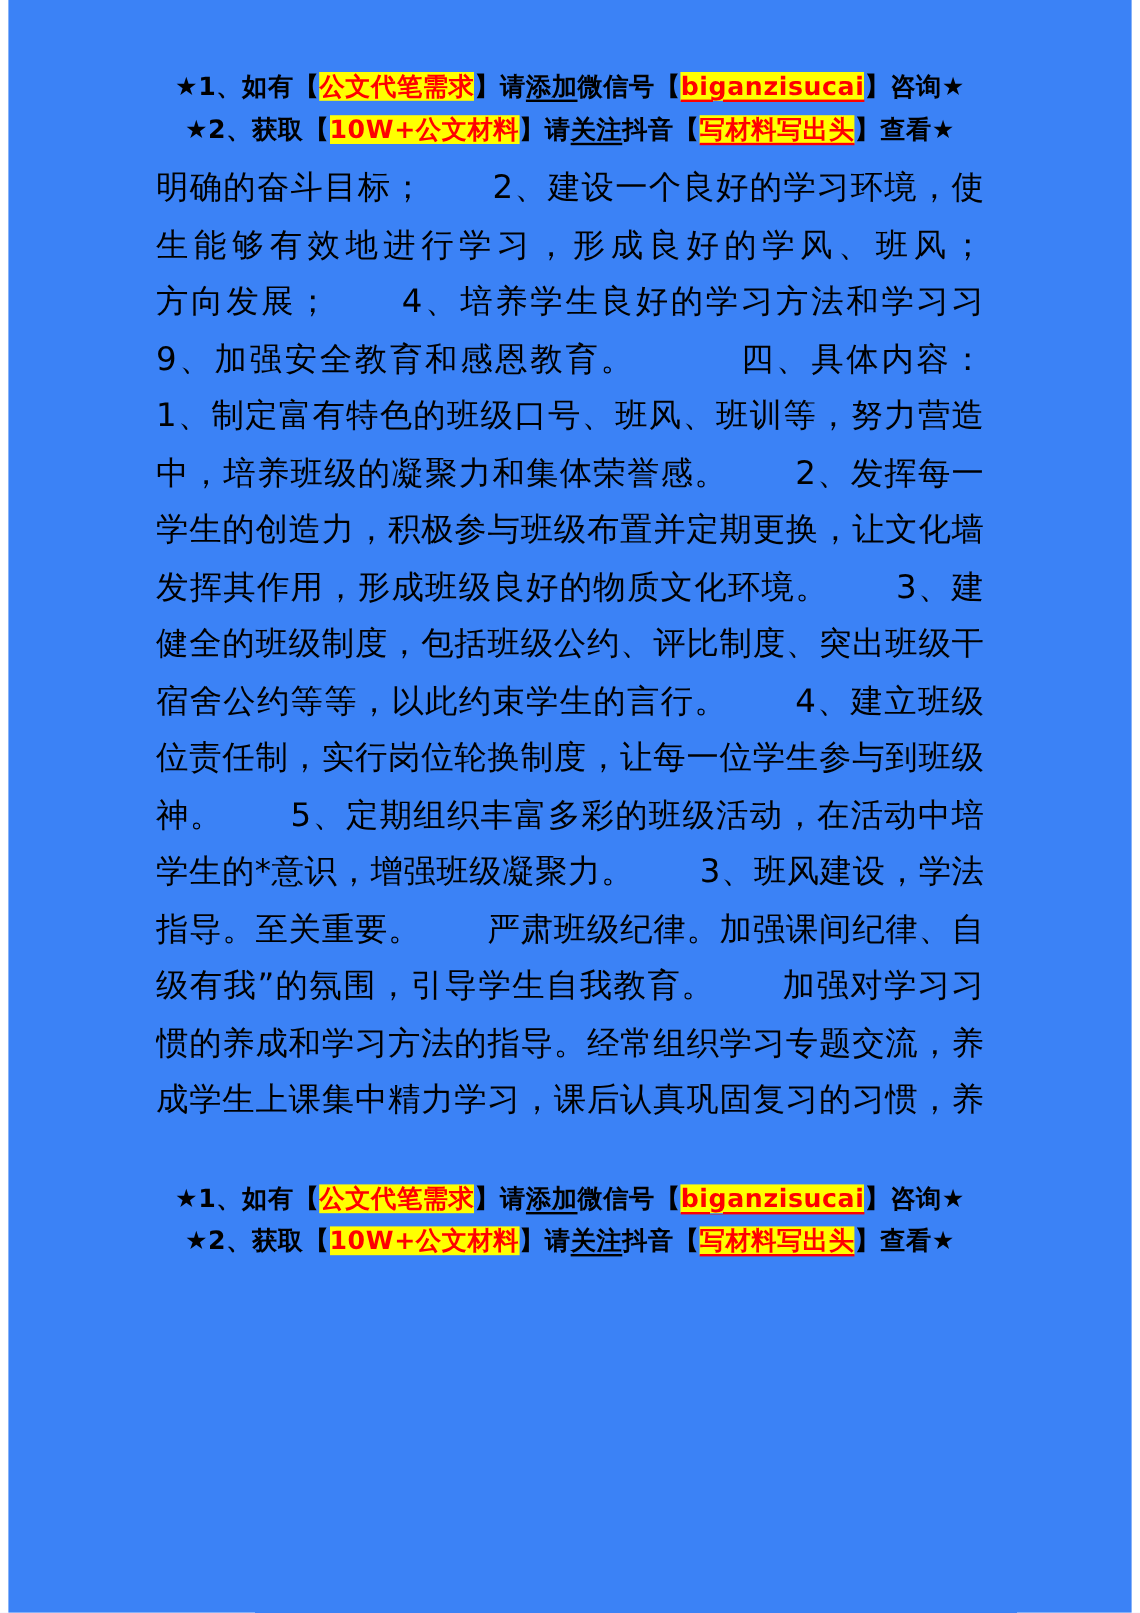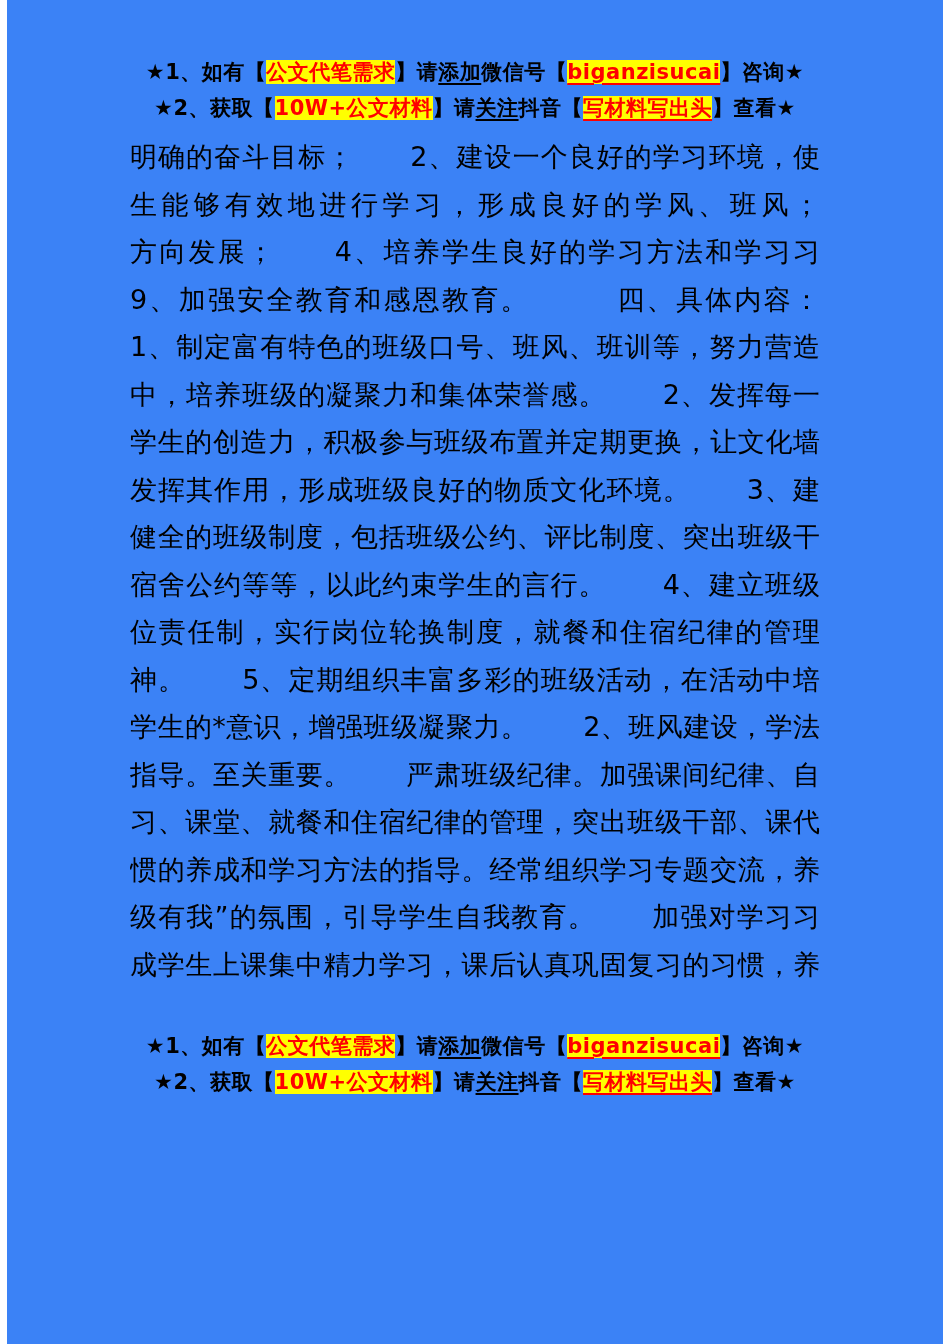--- a/index.html
+++ b/index.html
@@ -57,27 +57,26 @@
       <div class="line">明确的奋斗目标；　　2、建设一个良好的学习环境，使学</div>
       <div class="line">生能够有效地进行学习，形成良好的学风、班风；　　3、</div>
       <div class="line">方向发展；　　4、培养学生良好的学习方法和学习习惯。</div>
       <div class="line">9、加强安全教育和感恩教育。　　　四、具体内容：</div>
       <div class="line">1、制定富有特色的班级口号、班风、班训等，努力营造健</div>
       <div class="line">中，培养班级的凝聚力和集体荣誉感。　　2、发挥每一位</div>
       <div class="line">学生的创造力，积极参与班级布置并定期更换，让文化墙</div>
       <div class="line">发挥其作用，形成班级良好的物质文化环境。　　3、建立</div>
       <div class="line">健全的班级制度，包括班级公约、评比制度、突出班级干部</div>
       <div class="line">宿舍公约等等，以此约束学生的言行。　　4、建立班级岗</div>
-      <div class="line">位责任制，实行岗位轮换制度，就餐和住宿纪律的管理</div>
+      <div class="line">位责任制，实行岗位轮换制度，让每一位学生参与到班级</div>
       <div class="line">神。　　5、定期组织丰富多彩的班级活动，在活动中培养</div>
-      <div class="line">学生的*意识，增强班级凝聚力。　　2、班风建设，学法</div>
+      <div class="line">学生的*意识，增强班级凝聚力。　　3、班风建设，学法</div>
       <div class="line">指导。至关重要。　　严肃班级纪律。加强课间纪律、自</div>
-      <div class="line">习、课堂、就餐和住宿纪律的管理，突出班级干部、课代</div>
+      <div class="line">级有我”的氛围，引导学生自我教育。　　加强对学习习</div>
       <div class="line">惯的养成和学习方法的指导。经常组织学习专题交流，养</div>
-      <div class="line">级有我”的氛围，引导学生自我教育。　　加强对学习习</div>
       <div class="line">成学生上课集中精力学习，课后认真巩固复习的习惯，养</div>
     </div>
 
   <div class="promo promo-bottom">
       <div class="line"><span class="seg seg-plain">★1、如有【</span><span class="seg seg-hl">公文代笔需求</span><span class="seg seg-plain">】请</span><span class="seg seg-underline">添加</span><span class="seg seg-plain">微信号【</span><span class="seg seg-hl-underline">biganzisucai</span><span class="seg seg-plain">】咨询★</span></div>
       <div class="line"><span class="seg seg-plain">★2、获取【</span><span class="seg seg-hl">10W+公文材料</span><span class="seg seg-plain">】请</span><span class="seg seg-underline">关注</span><span class="seg seg-plain">抖音【</span><span class="seg seg-hl-underline">写材料写出头</span><span class="seg seg-plain">】查看★</span></div>
     </div>
 
 </div>
 

